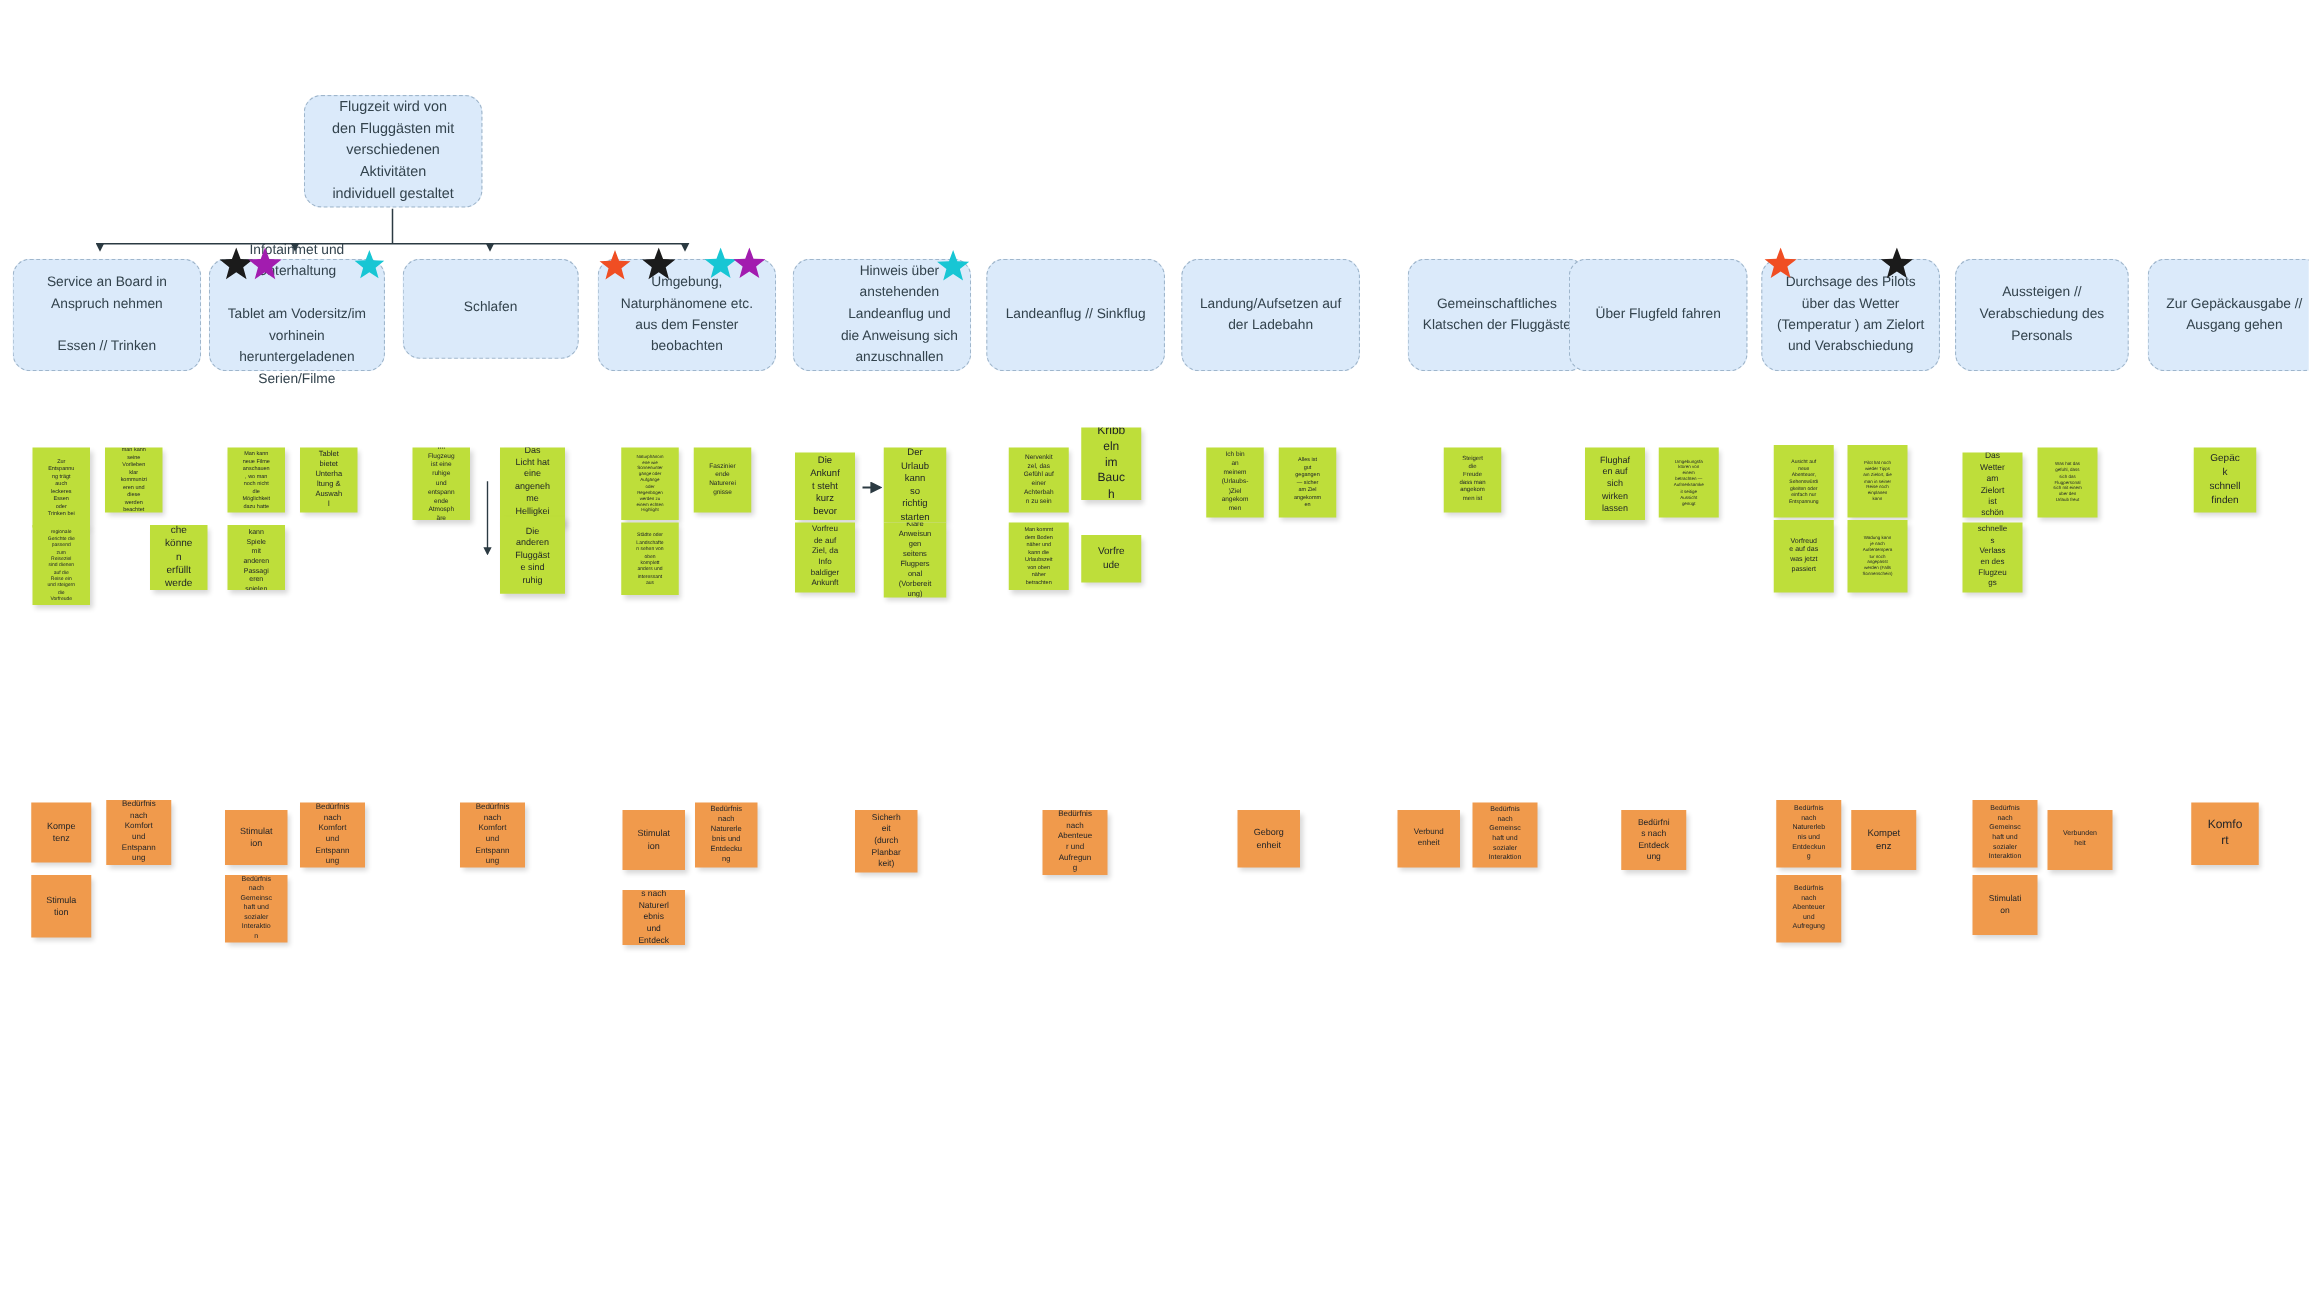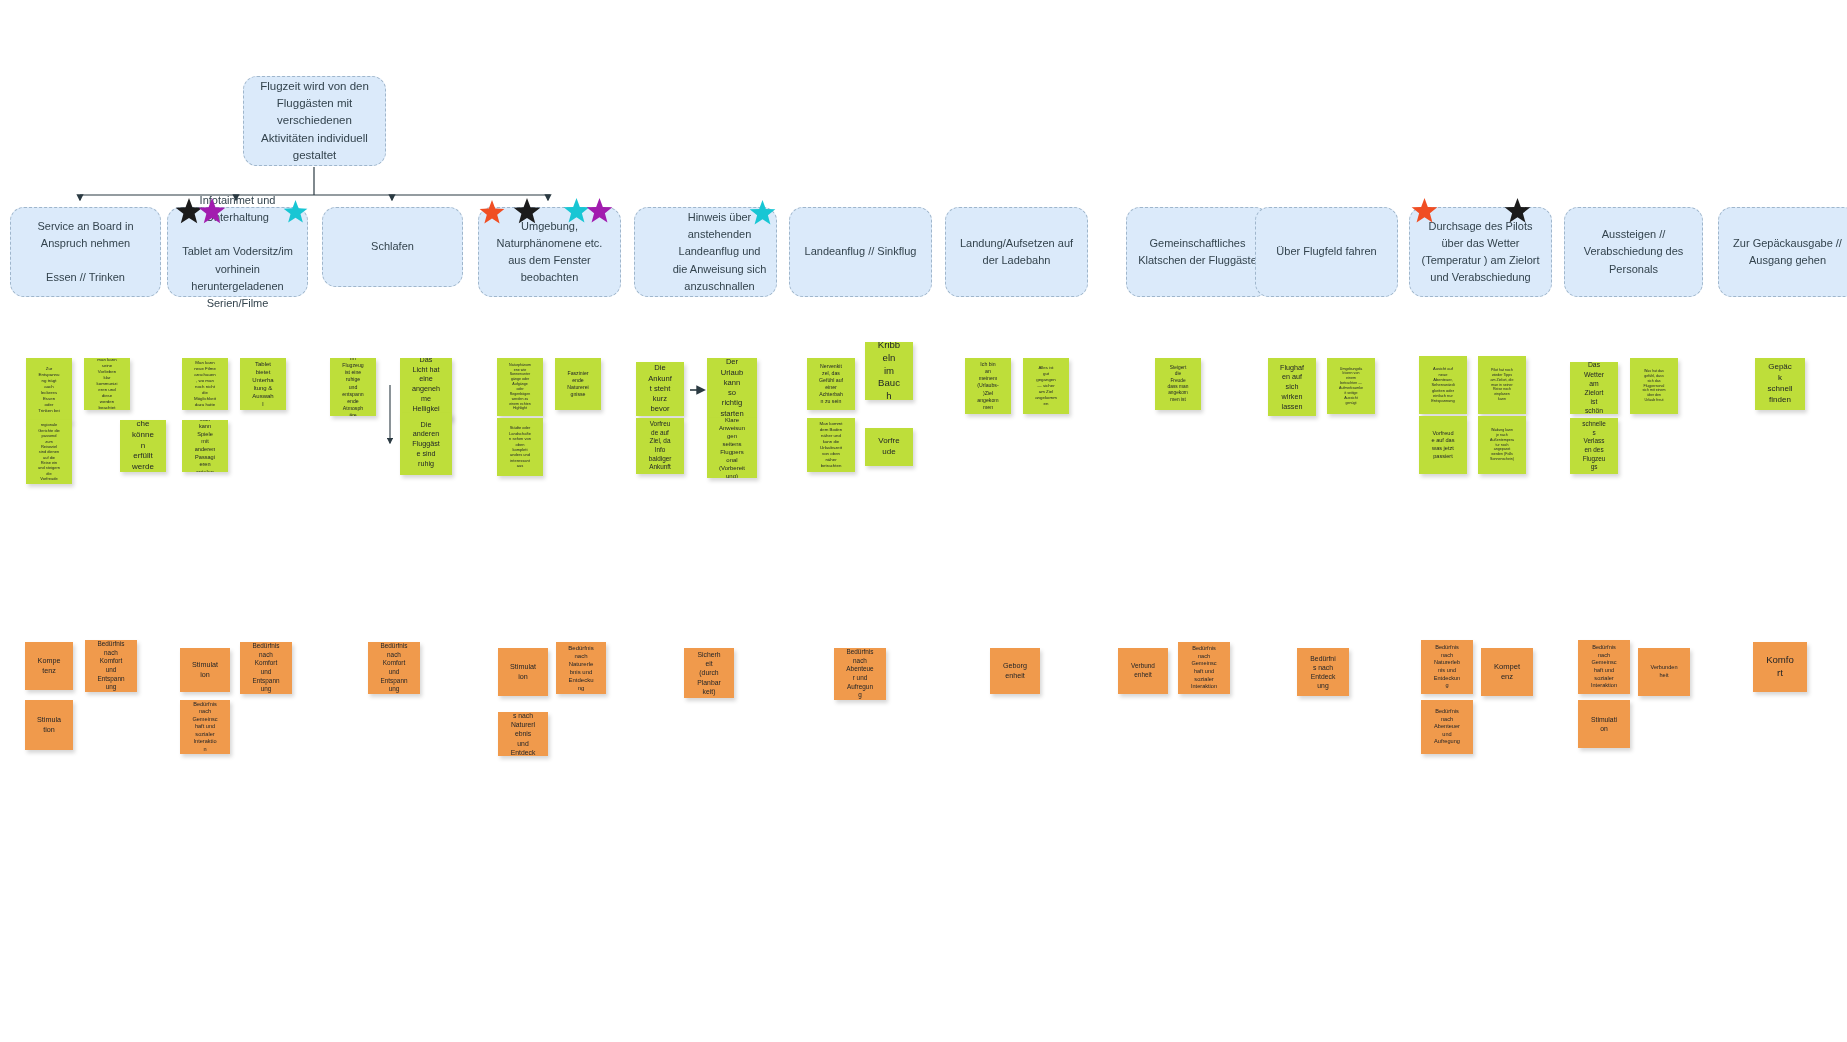--- a/index.html
+++ b/index.html
@@ -11,21 +11,21 @@
   }
   #board { position:absolute; inset:0; }
 
   .root-box {
     position:absolute;
     background:#dbeafa;
     border:1.5px dashed #9fb6cc;
     border-radius:14px;
     display:flex; align-items:center; justify-content:flex-start;
     text-align:center;
-    padding:8px 10px;
+    padding:8px 21px;
     font-size:11.5px; line-height:1.5; color:#33434d;
   }
 
   .phase {
     position:absolute;
     background:#dbeafa;
     border:1.5px dashed #9fb6cc;
     border-radius:14px;
     display:flex; align-items:center; justify-content:center;
     text-align:center;

